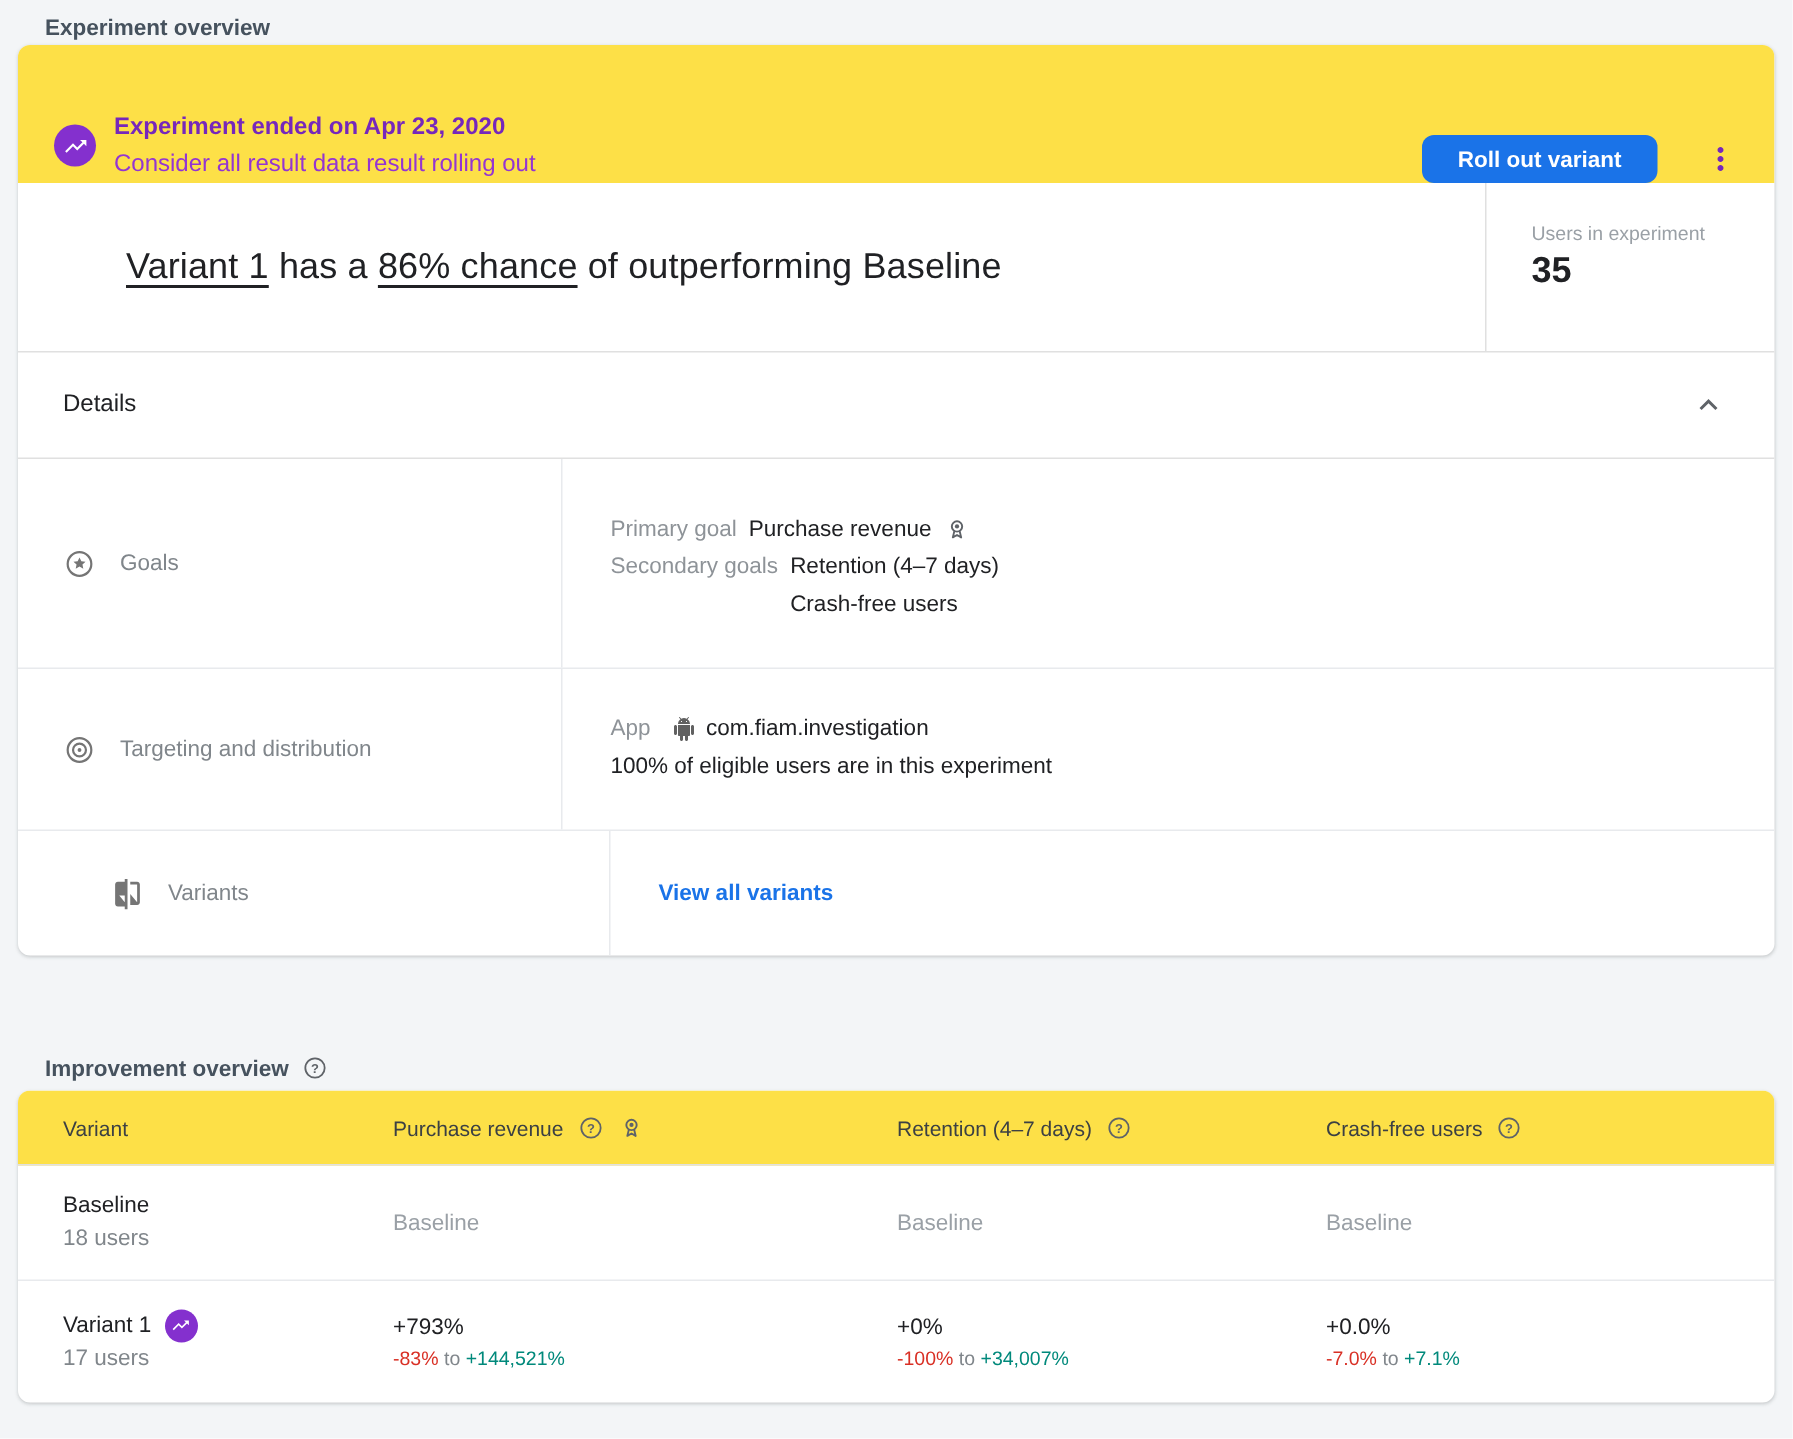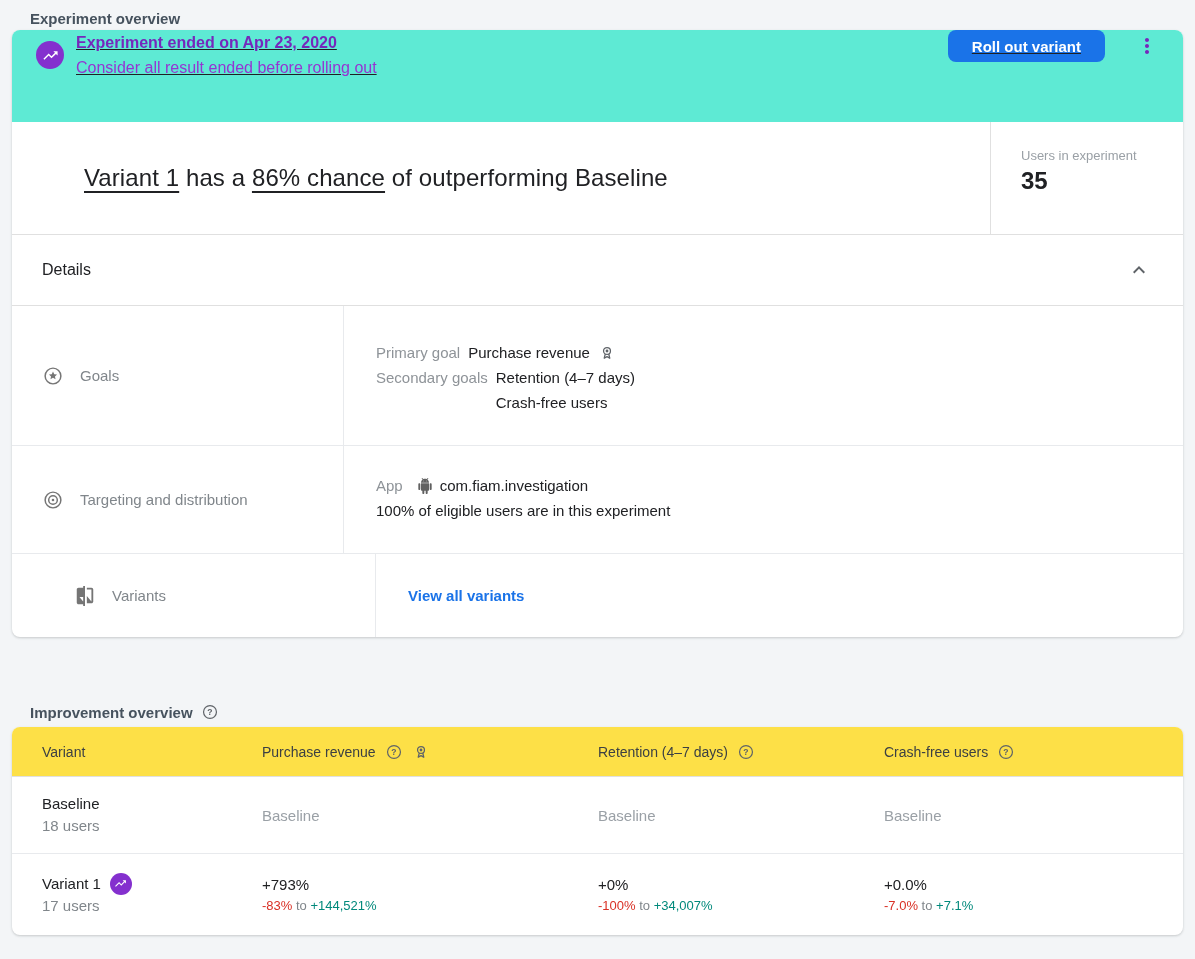--- a/index.html
+++ b/index.html
@@ -16,24 +16,23 @@
     padding:6px 0 0 18px; height:30px;
     font-size:15px; font-weight:bold; color:#46525e;
   }
   .card {
     background:#fff; border-radius:8px;
     box-shadow:0 1px 2px rgba(60,64,67,.12), 0 1px 3px rgba(60,64,67,.12);
     overflow:hidden;
   }
   
   .banner {
-    height:92px; background:#5eead4;
-    display:flex; align-items:flex-start; justify-content:space-between;
+    height:92px; background:#fde047;
+    display:flex; align-items:flex-end; justify-content:space-between;
     padding:0 24px 0 24px;
-    text-decoration:underline;
   }
   .banner-left { display:flex; align-items:center; gap:12px; }
   .badge-circle {
     border-radius:50%; background:#8430ce;
     display:flex; align-items:center; justify-content:center; flex:0 0 auto;
   }
   .badge-lg { width:28px; height:28px; }
   .badge-sm { width:22px; height:22px; }
   .banner-title { font-size:16px; font-weight:bold; color:#7627bb; line-height:25px; }
   .banner-sub   { font-size:16px; color:#9435d2; line-height:25px; }
@@ -58,21 +57,21 @@
   
   .details-header {
     height:72px; border-top:1px solid #e0e0e0; border-bottom:1px solid #e0e0e0;
     display:flex; align-items:center; justify-content:space-between;
     padding:0 32px 0 30px;
   }
   .details-title { font-size:16px; color:#202124; }
   .detail-row { display:flex; border-bottom:1px solid #e8eaed; }
   .detail-row:last-child { border-bottom:none;padding-left:32px; }
   .detail-left {
-    width:332px; flex:0 0 auto; border-right:1px solid #e8eaed;
+    width:363px; flex:0 0 auto; border-right:1px solid #e8eaed;
     display:flex; align-items:center; gap:16px; padding-left:30px;
   }
   .detail-left-label { font-size:15px; color:#80868b; }
   .detail-right { flex:1; padding-left:32px; }
   .row-goals { height:140px; }
   .row-goals .detail-right { padding-top:34px; }
   .row-targeting { height:108px; }
   .row-targeting .detail-right { padding-top:27px; }
   .row-variants { height:83px; }
   .row-variants .detail-right { display:flex; align-items:center; }
@@ -122,21 +121,21 @@
 
     <div class="banner">
       <div class="banner-left">
         <span class="badge-circle badge-lg">
           <svg width="17" height="17" viewBox="0 0 24 24">
               <path fill="#ffffff" d="M16 6l2.29 2.29-4.88 4.88-4-4L2 16.59 3.41 18l6-6 4 4 6.3-6.29L22 12V6z"></path>
             </svg>
         </span>
         <div>
           <div class="banner-title">Experiment ended on Apr 23, 2020</div>
-          <div class="banner-sub">Consider all result ended before rolling out</div>
+          <div class="banner-sub">Consider all result data result rolling out</div>
         </div>
       </div>
       <div class="banner-right">
         <button class="btn-primary">Roll out variant</button>
         <button class="icon-btn">
           <svg width="24" height="24" viewBox="0 0 24 24">
               <path fill="#7627bb" d="M12 8c1.1 0 2-.9 2-2s-.9-2-2-2-2 .9-2 2 .9 2 2 2zm0 2c-1.1 0-2 .9-2 2s.9 2 2 2 2-.9 2-2-.9-2-2-2zm0 6c-1.1 0-2 .9-2 2s.9 2 2 2 2-.9 2-2-.9-2-2-2z"></path>
             </svg>
         </button>
       </div>

